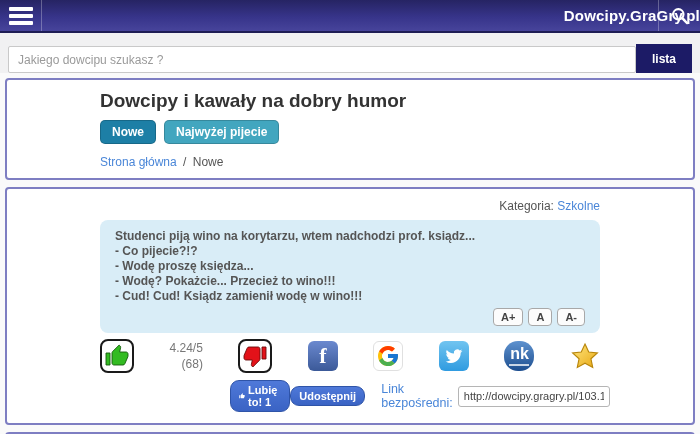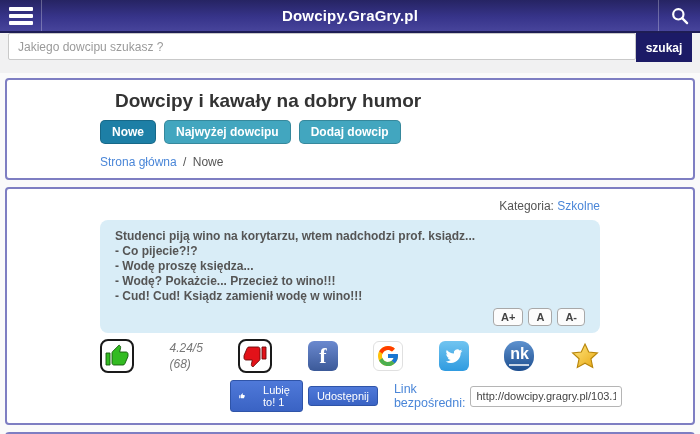--- a/index.html
+++ b/index.html
@@ -7,41 +7,41 @@
     font-family:"Liberation Sans","DejaVu Sans",sans-serif; }
 
   
   .topbar { position:relative; height:33px;
     background:linear-gradient(to bottom,#262463 0%,#37348a 55%,#47449b 100%);
     border-bottom:2px solid #1e1d55; }
   .menu-btn { position:absolute; left:0; top:0; width:42px; height:31px;
     display:flex; align-items:center; justify-content:center; cursor:pointer;
     border-right:1px solid rgba(255,255,255,.28); }
   .bars div { width:24px; height:4px; background:#fff; border-radius:1px; margin:3px 0; }
-  .top-title { text-align:center; line-height:31px; color:#fff; font-weight:bold;
+  .top-title { text-align:right; line-height:31px; color:#fff; font-weight:bold;
     font-size:15px; letter-spacing:.2px; }
   .srch-btn { position:absolute; right:0; top:0; width:42px; height:31px;
     display:flex; align-items:center; justify-content:center; cursor:pointer;
     border-left:1px solid rgba(255,255,255,.28); }
 
   
-  .searchbar { height:40px; background:#f1f1f2; display:flex; align-items:flex-start;
+  .searchbar { height:40px; background:#f1f1f2; display:flex; align-items:flex-end;
     padding:0 8px; gap:0; }
   .searchbar input { flex:1; height:27px; border:1px solid #c9c9c9; border-radius:2px;
     padding:0 9px; font-size:12px; color:#444; background:#fff; }
   .searchbar input::placeholder { color:#9a9a9a; }
   .szukaj { width:56px; height:29px; background:#1c1b66; color:#fff; border:none;
     font-weight:bold; font-size:12px; cursor:pointer; }
 
   
   .card { background:#fff; border:2px solid #7e7ec2; border-radius:4px;
     margin:5px 5px 7px 5px; }
   .inner { width:500px; margin:0 auto; padding:8px 0 9px 0; }
 
-  h1.page-title { font-size:19px; color:#333; font-weight:bold; margin:2px 0 8px 15px; }
+  h1.page-title { font-size:19px; color:#333; font-weight:bold; margin:2px 0 8px 0; }
   .nav { display:flex; gap:8px; }
   .nav .nbtn { border:1px solid rgba(0,0,0,.18); border-radius:5px; color:#fff;
     font-weight:bold; font-size:12px; padding:4px 11px; background:#42a6bf; cursor:pointer; }
   .nav .nbtn.active { background:#1d7fa6; }
   .crumbs { margin-top:11px; font-size:12px; color:#555; }
   .crumbs a { color:#4a86d8; text-decoration:none; cursor:pointer; }
   .crumbs .sep { margin:0 3px; }
 
   .cat-line { text-align:right; font-size:12px; color:#555; padding-top:2px; }
   .cat-line a { color:#4a86d8; text-decoration:none; cursor:pointer; }
@@ -51,37 +51,37 @@
   .jokebox .jline { font-size:12px; font-weight:bold; color:#555; line-height:15px; }
   .fontbtns { display:flex; justify-content:flex-end; gap:5px; margin-top:4px; }
   .fbtn { background:#fcfcfc; border:1px solid #a8a8a8; border-radius:4px;
     font-size:11px; font-weight:bold; color:#444; padding:2px 7px; cursor:pointer; }
 
   .raterow { margin-top:6px; display:flex; align-items:center;
     justify-content:space-between; }
   .vote-box { width:34px; height:34px; background:#fff; border:2px solid #1a1a1a;
     border-radius:8px; display:flex; align-items:center; justify-content:center;
     cursor:pointer; }
-  .rate-txt { font-size:12px; color:#777; text-align:left; line-height:1.35;font-style:italic; }
+  .rate-txt { font-size:12px; color:#777; text-align:right; line-height:1.35; }
   .soc { width:30px; height:30px; border-radius:6px; display:flex; align-items:center;
     justify-content:center; cursor:pointer; }
   .soc.fb { background:linear-gradient(#6b89cf,#3b5998); color:#fff; font-weight:bold;
     font-size:22px; font-family:"Liberation Serif",serif; line-height:30px; }
   .soc.gg { background:#fff; border:1px solid #e0e0e0; }
   .soc.tw { background:linear-gradient(#71c4f0,#2f9be0); }
   .soc.nk { background:linear-gradient(#5e92cf,#1d4e8f); flex-direction:column;border-radius:14px; }
   .soc.nk .nk-t { color:#fff; font-weight:bold; font-size:16px; line-height:16px; }
   .soc.nk .nk-u { width:20px; height:2px; background:rgba(255,255,255,.75); margin-top:2px; }
   .soc.star { background:transparent; }
 
   .sharerow { margin:7px 0 2px 130px; display:flex; align-items:center; }
   .fb-btn { background:linear-gradient(#4f79d9,#3a63c4); border:1px solid #2f54a8;
-    border-radius:3px; color:#fff; font-weight:normal; font-size:11px;
-    padding:3px 8px; display:flex; align-items:center; gap:18px; cursor:pointer; }
-  .fb-btn + .fb-btn { margin-left:5px; }
+    border-radius:9px; color:#fff; font-weight:bold; font-size:11px;
+    padding:3px 8px; display:flex; align-items:center; gap:3px; cursor:pointer; }
+  .fb-btn + .fb-btn { }
   .link-label { color:#4a86d8; font-size:12.5px; margin-left:16px; }
   .link-input { width:152px; height:21px; border:1px solid #b5b5b5; border-radius:3px;
     font-size:11px; color:#444; padding:0 5px; margin-left:5px; }
 </style>
 </head>
 <body>
 
 <div class="topbar">
   <div class="menu-btn">
     <div class="bars">
@@ -94,30 +94,29 @@
   <div class="srch-btn">
     <svg width="20" height="20" viewBox="0 0 24 24">
       <circle cx="10" cy="10" r="6.2" fill="none" stroke="#fff" stroke-width="2.6"></circle>
       <line x1="14.6" y1="14.6" x2="20.5" y2="20.5" stroke="#fff" stroke-width="2.8" stroke-linecap="round"></line>
     </svg>
   </div>
 </div>
 
 <div class="searchbar">
   <input placeholder="Jakiego dowcipu szukasz ?" style="">
-  <button class="szukaj">szukaj</button>
+  <button class="szukaj">lista</button>
 </div>
 
 <section class="card">
   <div class="inner">
     <h1 class="page-title">Dowcipy i kawały na dobry humor</h1>
     <div class="nav">
       <div class="nbtn active">Nowe</div>
-      <div class="nbtn">Najwyżej dowcipu</div>
-      <div class="nbtn">Dodaj dowcip</div>
+      <div class="nbtn">Najwyżej pijecie</div>
     </div>
     <div class="crumbs">
       <a>Strona główna</a>
       <span class="sep">/</span>
       <span>Nowe</span>
     </div>
   </div>
 </section>
 
 <section class="card">

